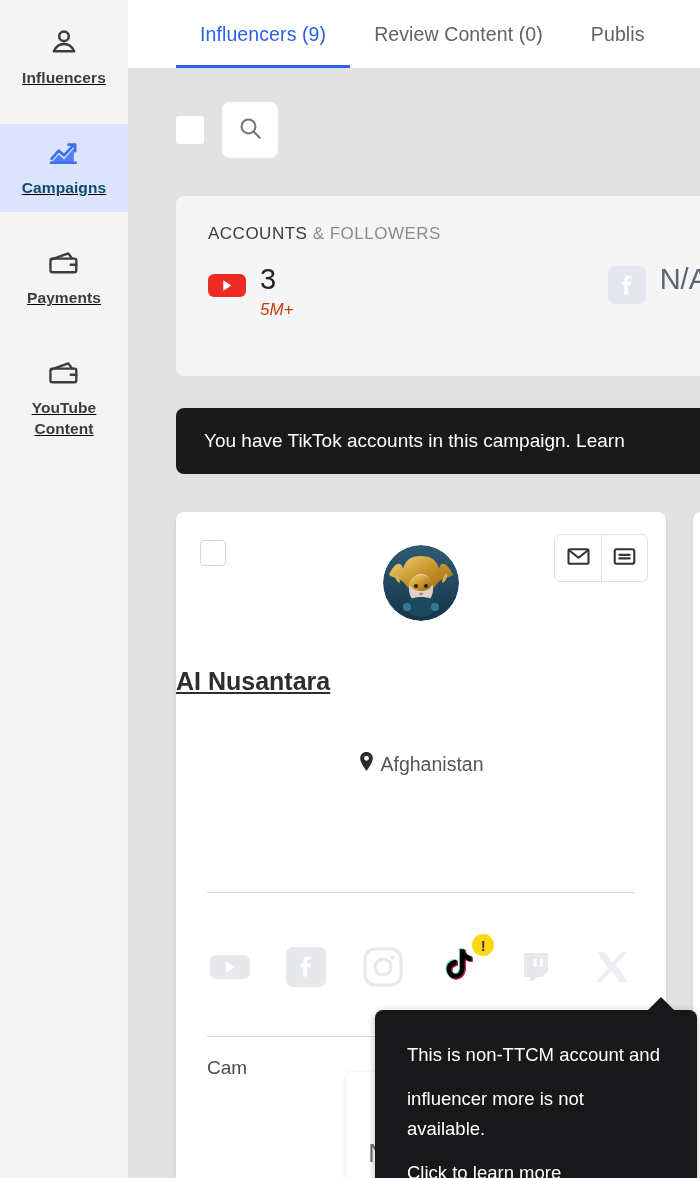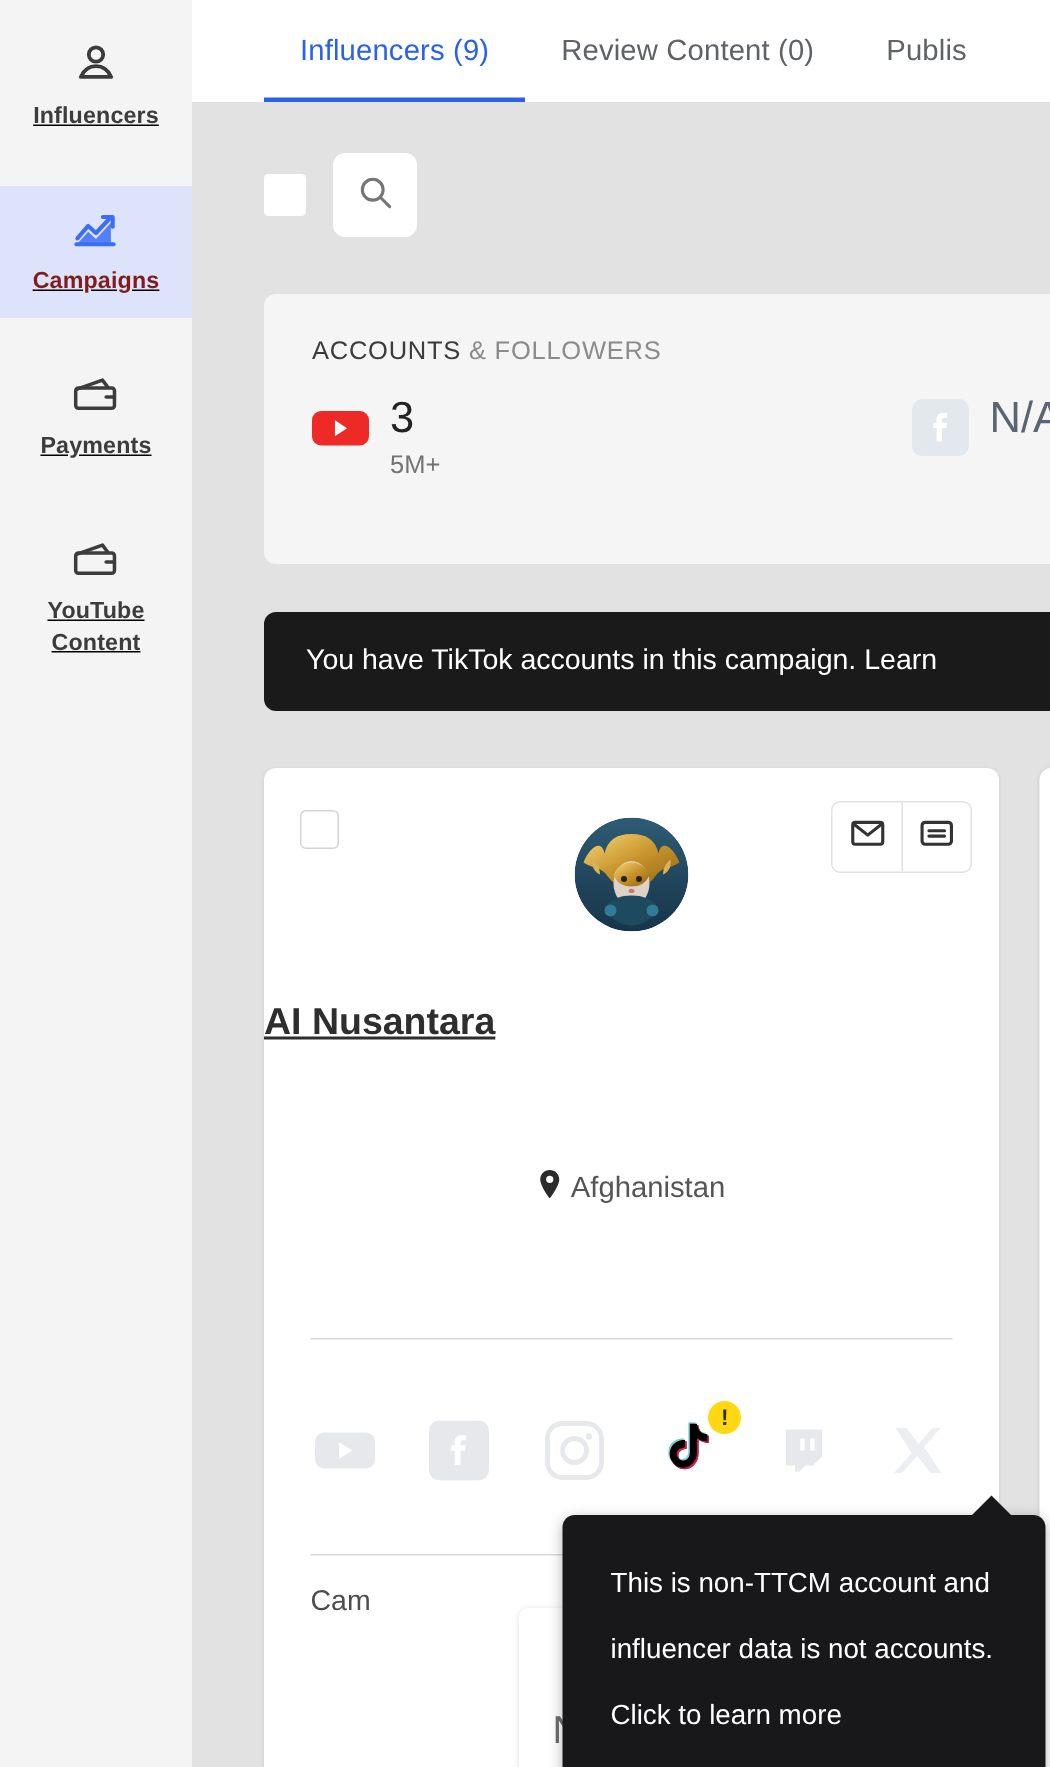--- a/index.html
+++ b/index.html
@@ -52,21 +52,21 @@
     font-size: 15.5px;
     font-weight: bold;
     color: #3c3c3c;
     text-align: center;
     line-height: 21px;
     letter-spacing: 0.1px;
   }
   .nav-item.active {
     background: #dde3fb;
   }
-  .nav-item.active .nav-label { color: #7f1d1d; }
+  .nav-item.active .nav-label { color: #0c4a6e; }
 
   
   .main {
     flex: 1 1 auto;
     height: 1178px;
     position: relative;
     background: #e2e2e2;
   }
 
   
@@ -167,22 +167,23 @@
   }
   .acct .vals { margin-left: 14px; }
   .acct .count {
     font-size: 29px;
     color: #232323;
     line-height: 34px;
   }
   .acct .count.na { color: #5a6472; }
   .acct .followers {
     font-size: 17px;
-    color: #737373;
+    color: #c2410c;
     margin-top: 4px;
+    font-style: italic;
   }
 
   
   .tt-banner {
     position: absolute;
     top: 340px; left: 48px; right: -60px;
     height: 66px;
     background: #1a1a1a;
     border-radius: 8px;
     display: flex;
@@ -266,21 +267,20 @@
   }
   .card-loc {
     position: absolute;
     top: 240px; left: 0; right: 0;
     display: flex;
     align-items: center;
     justify-content: center;
     gap: 7px;
     font-size: 19.5px;
     color: #555;
-    margin-top: 28px;
   }
   .divider {
     position: absolute;
     left: 31px; right: 31px;
     height: 1px;
     background: #dadada;
   }
   .divider.d1 { top: 380px; }
   .divider.d2 { top: 524px; }
 
@@ -612,19 +612,19 @@
         <div class="posts-box"></div>
         <div class="no-posts">No Posts</div>
 
       </div>
 
       <div class="card second"></div>
 
       <div class="tooltip">
         <div class="arrow"></div>
         <p>This is non-TTCM account and</p>
-        <p>influencer data is not accounts.</p>
+        <p>influencer more is not available.</p>
         <p>Click to learn more</p>
       </div>
 
     </div>
   </div>
 </div>
 
 </body></html>

